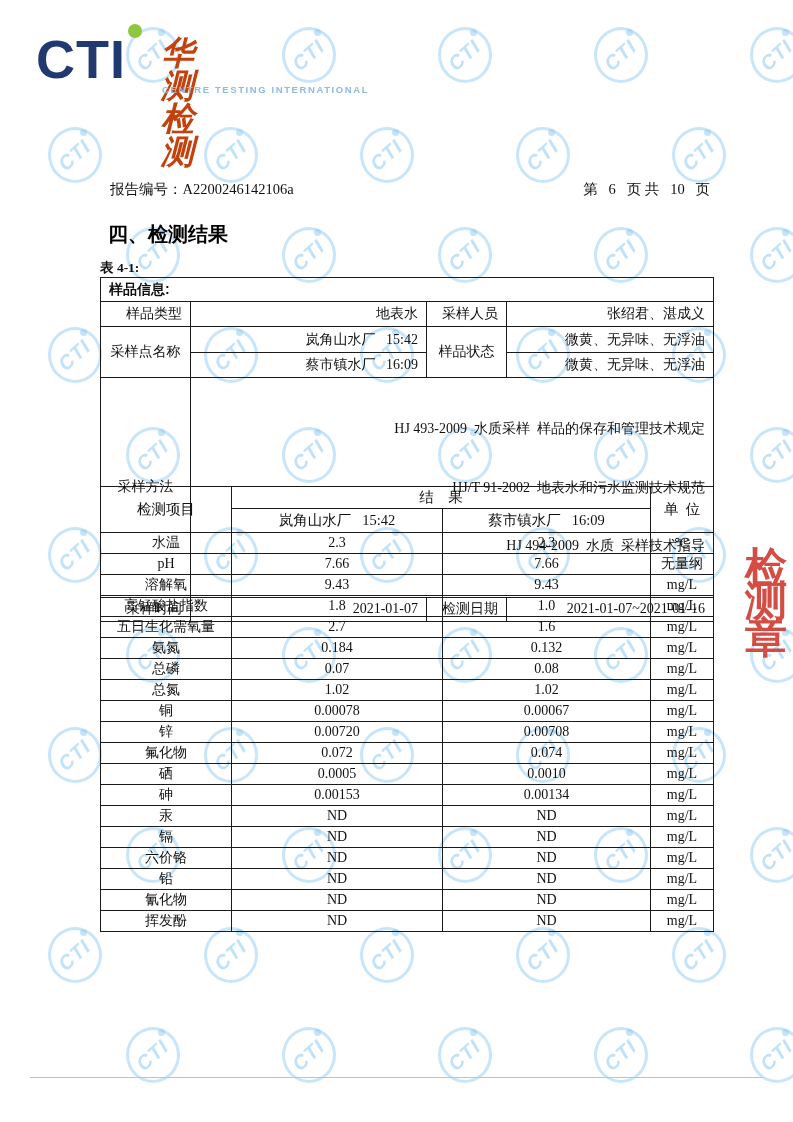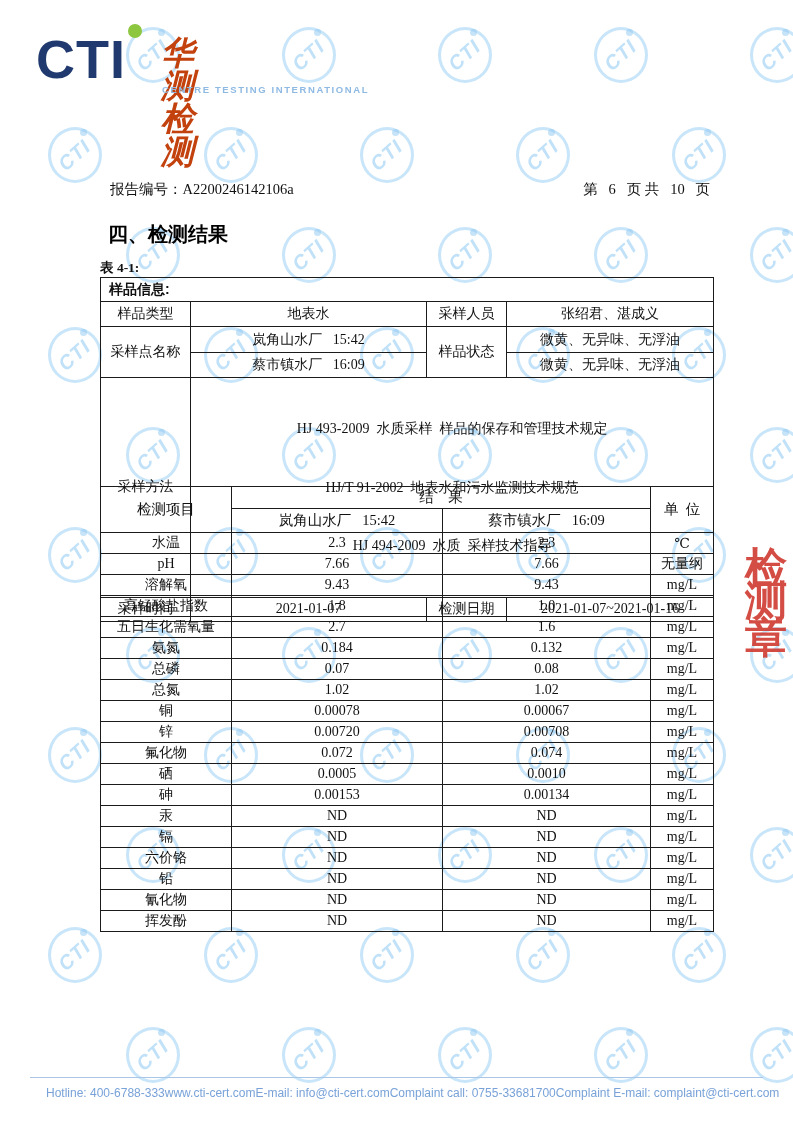--- a/index.html
+++ b/index.html
@@ -66,21 +66,21 @@
   .table-label {
     position:absolute; left:100px; top:259px;
     font-size:13.5px; font-weight:bold;
   }
 
   
   table { border-collapse:collapse; table-layout:fixed; }
   td { border:1px solid #1b1b1b; font-size:14px; padding:1px 8px; white-space:pre; overflow:hidden; }
 
   .sample-table { position:absolute; left:100px; top:277px; width:613px; }
-  .sample-table td.lbl { text-align:center; }
+  .sample-table td.lbl { text-align:right; }
   .sample-table .band {
     font-family:"Liberation Sans",sans-serif; font-weight:bold; font-size:14px; height:24px;margin-left:32px;
   }
   .method-cell { line-height:19.5px; padding-top:2px; padding-bottom:2px; }
 
   .results-label {
     position:absolute; left:100px; top:461px; width:613px; height:26px;
     border:1px solid #1b1b1b; font-family:"Liberation Sans",sans-serif;
     font-weight:bold; font-size:14px; padding:3px 8px;
   }
@@ -472,22 +472,15 @@
             <td>ND</td>
             <td>ND</td>
             <td>mg/L</td>
           </tr>
         </tbody>
     </table>
 
     <div class="stamp">检测章</div>
 
     <div class="footer-line"></div>
-    <div class="footer-row">
-      <span>Hotline: 400-6788-333</span>
-      <span>www.cti-cert.com</span>
-      <span>E-mail: info@cti-cert.com</span>
-      <span>Complaint call: 0755-33681700</span>
-      <span>Complaint E-mail: complaint@cti-cert.com</span>
-    </div>
 
   </div>
 </div>
 
 </body></html>

